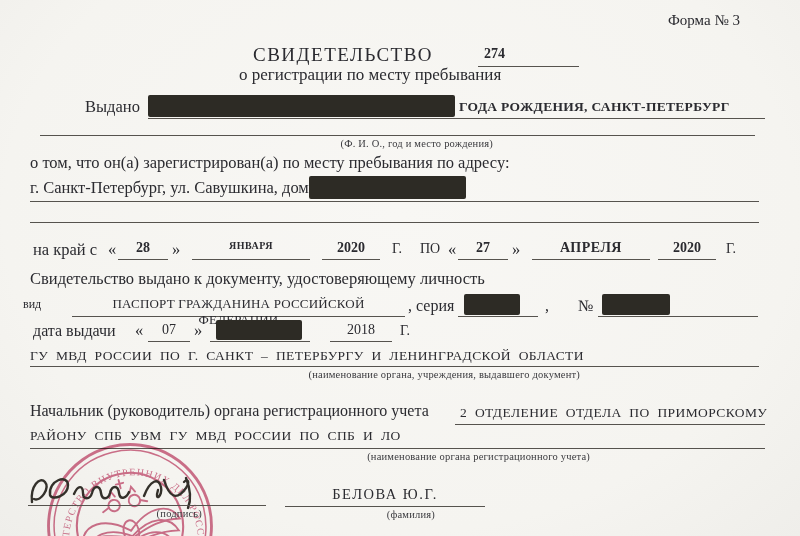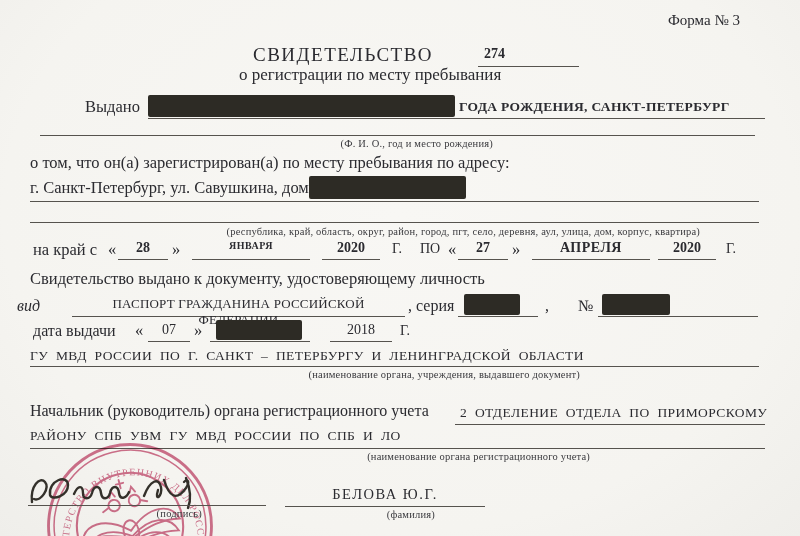--- a/index.html
+++ b/index.html
@@ -39,40 +39,39 @@
   <div class="abs" style="left:459px;top:99px;font-size:13.5px;font-weight:bold;letter-spacing:0.3px;">ГОДА РОЖДЕНИЯ, САНКТ-ПЕТЕРБУРГ</div>
   <div class="rule" style="left:148px;top:118px;width:617px;"></div>
   <div class="rule" style="left:40px;top:135px;width:715px;"></div>
   <div class="abs caption" style="left:253px;top:138px;width:240px;">(Ф. И. О., год и место рождения)</div>
 
   <div class="abs body-text" style="left:30px;top:153px;">о том, что он(а) зарегистрирован(а) по месту пребывания по адресу:</div>
   <div class="abs body-text" style="left:30px;top:178px;">г. Санкт-Петербург, ул. Савушкина, дом</div>
   <div class="redact" style="left:309px;top:176px;width:157px;height:23px;"></div>
   <div class="rule" style="left:30px;top:201px;width:729px;"></div>
   <div class="rule" style="left:30px;top:222px;width:729px;"></div>
-  <div class="abs caption" style="left:100px;top:226px;width:600px;">(республика, край, область, округ, район, город, пгт, село, деревня, аул, улица, дом, корпус, квартира)</div>
 
   <div class="abs body-text" style="left:33px;top:240px;">на край с</div>
   <div class="abs body-text" style="left:108px;top:240px;">«</div>
   <div class="cell typed" style="left:118px;top:240px;width:50px;height:19px;font-size:14px;">28</div>
   <div class="abs body-text" style="left:172px;top:240px;">»</div>
   <div class="cell typed" style="left:192px;top:240px;width:118px;height:19px;font-size:10px;letter-spacing:0.5px;">ЯНВАРЯ</div>
   <div class="cell typed" style="left:322px;top:240px;width:58px;height:19px;font-size:14px;">2020</div>
   <div class="abs" style="left:392px;top:241px;font-size:14px;">Г.</div>
   <div class="abs" style="left:420px;top:241px;font-size:14px;">ПО</div>
   <div class="abs body-text" style="left:448px;top:240px;">«</div>
   <div class="cell typed" style="left:458px;top:240px;width:50px;height:19px;font-size:14px;">27</div>
   <div class="abs body-text" style="left:512px;top:240px;">»</div>
   <div class="cell typed" style="left:532px;top:240px;width:118px;height:19px;font-size:14px;letter-spacing:0.5px;">АПРЕЛЯ</div>
   <div class="cell typed" style="left:658px;top:240px;width:58px;height:19px;font-size:14px;">2020</div>
   <div class="abs" style="left:726px;top:241px;font-size:14px;">Г.</div>
 
   <div class="abs body-text" style="left:30px;top:269px;">Свидетельство выдано к документу, удостоверяющему личность</div>
 
-  <div class="abs" style="left:17px;top:297px;font-size:16px;font-style:italic;">вид</div>
+  <div class="abs" style="left:23px;top:297px;font-size:12px;">вид</div>
   <div class="cell" style="left:72px;top:296px;width:333px;height:20px;font-size:13px;letter-spacing:0.2px;">ПАСПОРТ ГРАЖДАНИНА РОССИЙСКОЙ ФЕДЕРАЦИИ</div>
   <div class="abs" style="left:408px;top:297px;font-size:16px;">, серия</div>
   <div class="rule" style="left:458px;top:316px;width:80px;"></div>
   <div class="redact" style="left:464px;top:294px;width:56px;height:21px;"></div>
   <div class="abs" style="left:545px;top:297px;font-size:16px;">,</div>
   <div class="abs" style="left:578px;top:297px;font-size:16px;">№</div>
   <div class="rule" style="left:598px;top:316px;width:160px;"></div>
   <div class="redact" style="left:602px;top:294px;width:68px;height:21px;"></div>
 
   <div class="abs" style="left:33px;top:322px;font-size:16px;">дата выдачи</div>

